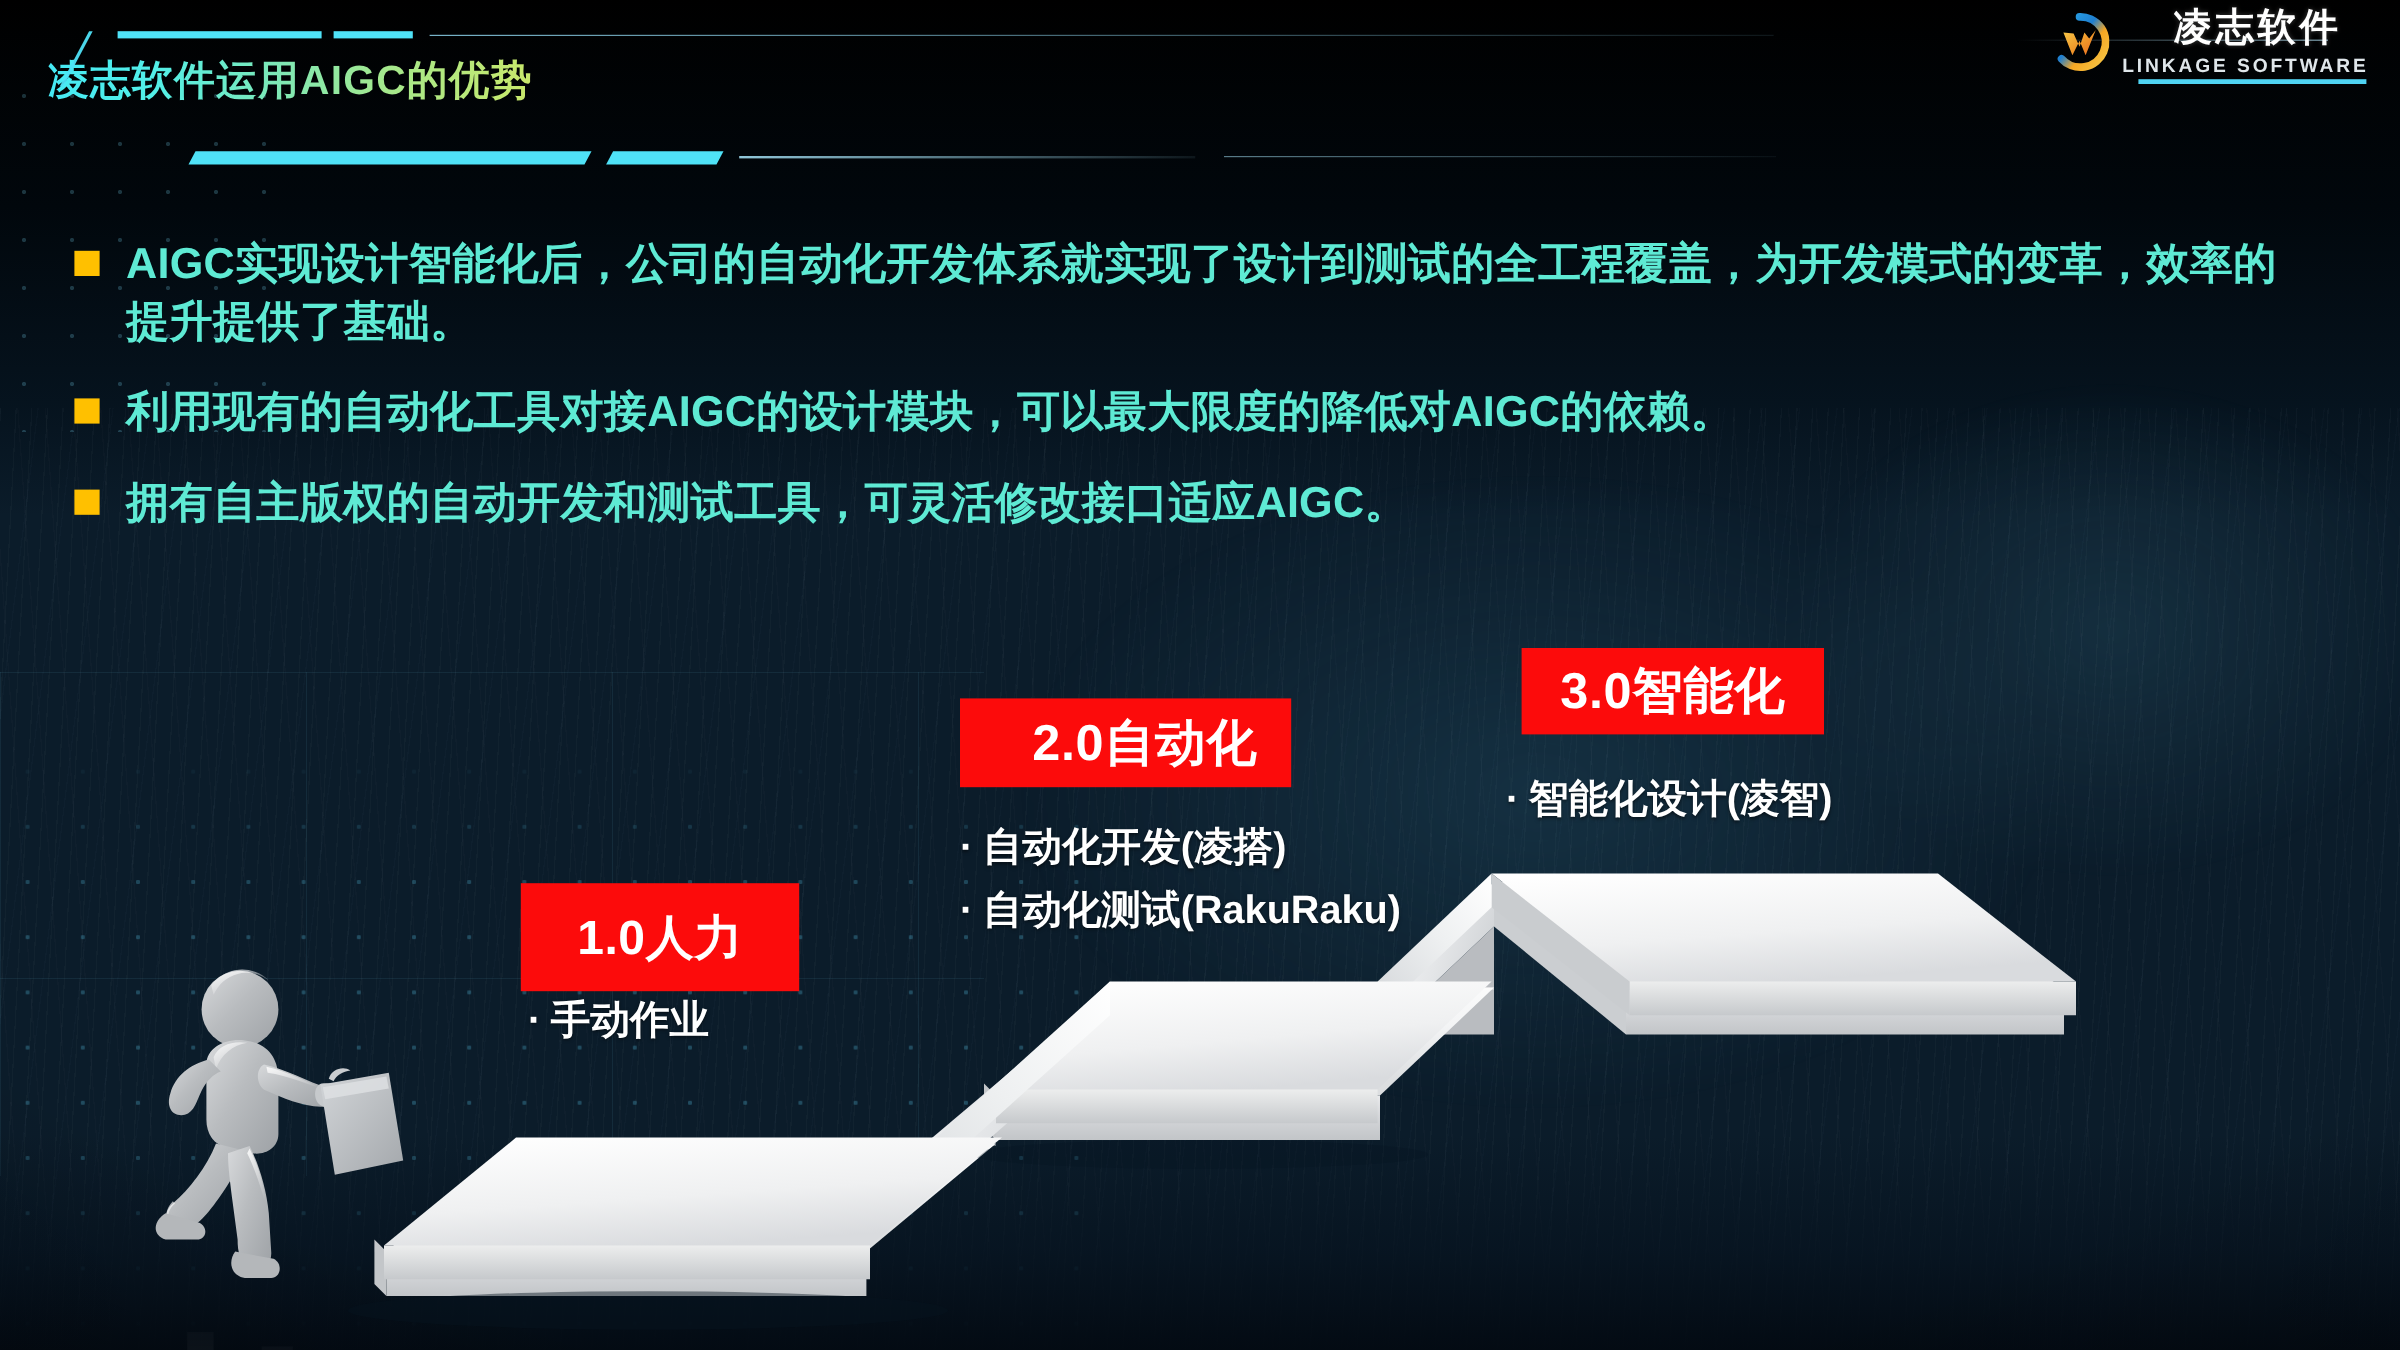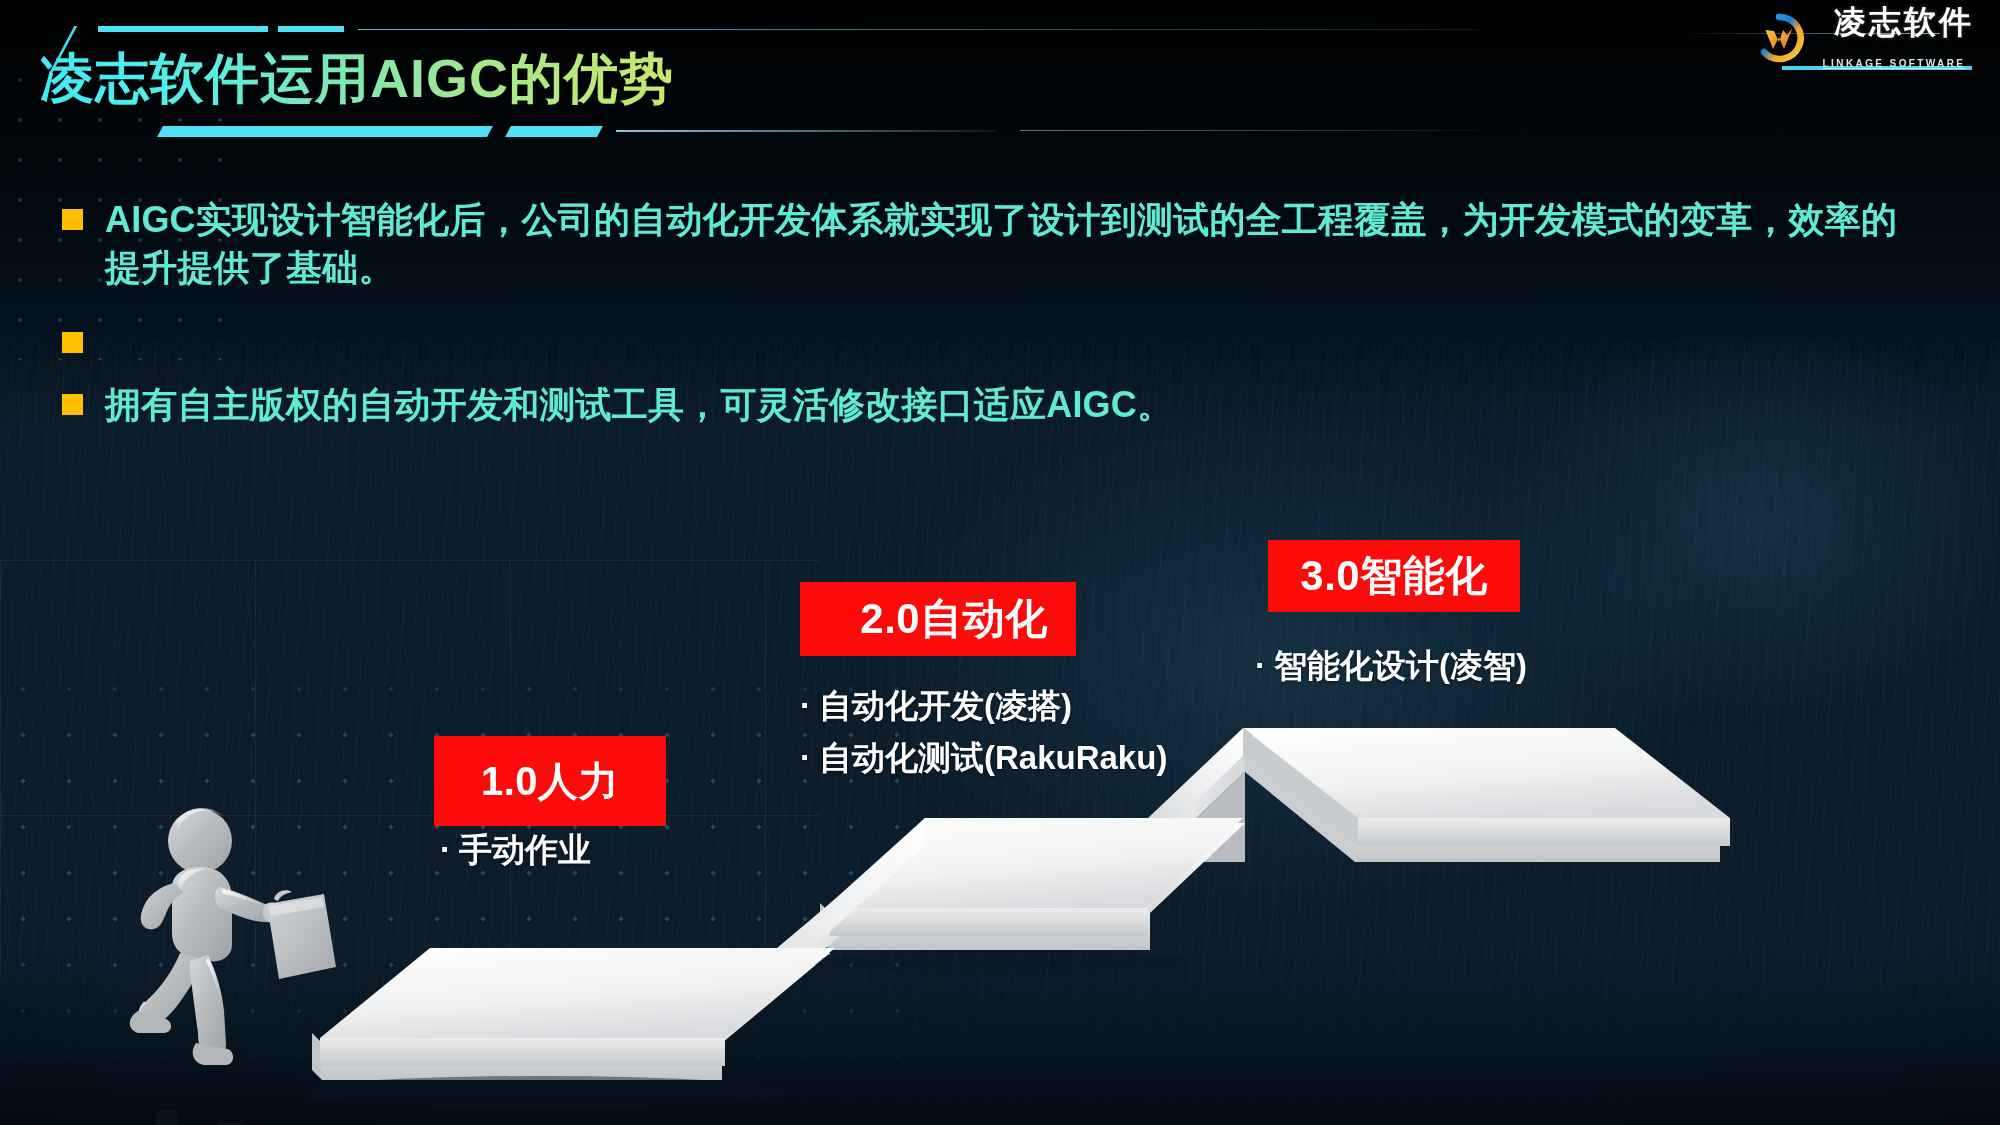--- a/index.html
+++ b/index.html
@@ -73,28 +73,28 @@
   
   .logo { position:absolute; right:26px; top:6px; display:flex; align-items:center; gap:10px; z-index:40; }
   .logo-mark { width:50px; height:50px; position:relative; flex:0 0 auto; }
   .logo-text-wrap { display:flex; flex-direction:column; align-items:center; line-height:1; }
   .logo-cn {
     font-size:32px; font-weight:bold; color:#fff; letter-spacing:3px;
     font-family:"Liberation Sans","DejaVu Sans",sans-serif;
     text-shadow:0 0 4px rgba(255,255,255,.25);
     margin-left:20px;
   }
-  .logo-en { font-size:10px; color:#dfe6ea; letter-spacing:2.4px; margin-top:21px; font-weight:bold;text-decoration:underline; }
+  .logo-en { font-size:16px; color:#dfe6ea; letter-spacing:2.4px; margin-top:10px; font-weight:bold; }
   .logo-line-a { position:absolute; right:60px; top:33px; width:260px; height:1px; background:linear-gradient(90deg, rgba(160,210,230,0) 0%, rgba(170,215,235,.75) 100%); z-index:39; }
   .logo-line-b { position:absolute; right:28px; top:66px; width:190px; height:4px; background:#4fd3f2; z-index:39; }
 
   
   .title-wrap { position:absolute; left:40px; top:48px; z-index:30; }
   .title {
-    font-size:54px; font-weight:bold; letter-spacing:1px; white-space:nowrap;
+    font-size:34px; font-weight:bold; letter-spacing:1px; white-space:nowrap;
     background:linear-gradient(95deg,#45e9f5 0%, #52efe8 22%, #7fe8b4 48%, #a5e88c 70%, #c9e86a 100%);
     -webkit-background-clip:text; background-clip:text;
     -webkit-text-fill-color:transparent; color:transparent;
     font-family:"Liberation Sans","DejaVu Sans",sans-serif;
     line-height:1.12;
   }
   .title-deco-top { position:absolute; left:58px; top:-22px; width:170px; height:6px; background:#4fe2f7; }
   .title-deco-top2 { position:absolute; left:238px; top:-22px; width:66px; height:6px; background:#4fe2f7; }
   .title-hair { position:absolute; left:318px; top:-19px; width:1120px; height:1px; background:linear-gradient(90deg, rgba(140,210,235,.85) 0%, rgba(140,210,235,.10) 100%); }
   .title-slash { position:absolute; left:22px; top:-22px; width:44px; height:46px; border-left:3px solid #4fe2f7; transform:skewX(-28deg); border-top:0; opacity:.95; }
@@ -199,20 +199,21 @@
     <div class="title-ul4"></div>
   </div>
 
   <div class="bullets">
     <div class="bullet-row">
       <div class="bullet-sq"></div>
       <div class="bullet-txt">AIGC实现设计智能化后，公司的自动化开发体系就实现了设计到测试的全工程覆盖，为开发模式的变革，效率的提升提供了基础。</div>
     </div>
     <div class="bullet-row">
       <div class="bullet-sq"></div>
+      <div class="bullet-txt">利用现有的自动化工具对接AIGC的设计模块，可以最大限度的降低对AIGC的依赖。</div>
     </div>
     <div class="bullet-row">
       <div class="bullet-sq"></div>
       <div class="bullet-txt">拥有自主版权的自动开发和测试工具，可灵活修改接口适应AIGC。</div>
     </div>
   </div>
 
   <svg class="stairs" viewBox="0 0 2000 1125" preserveAspectRatio="none">
     <defs>
       <linearGradient id="topface" x1="0" y1="0" x2="0.25" y2="1">

